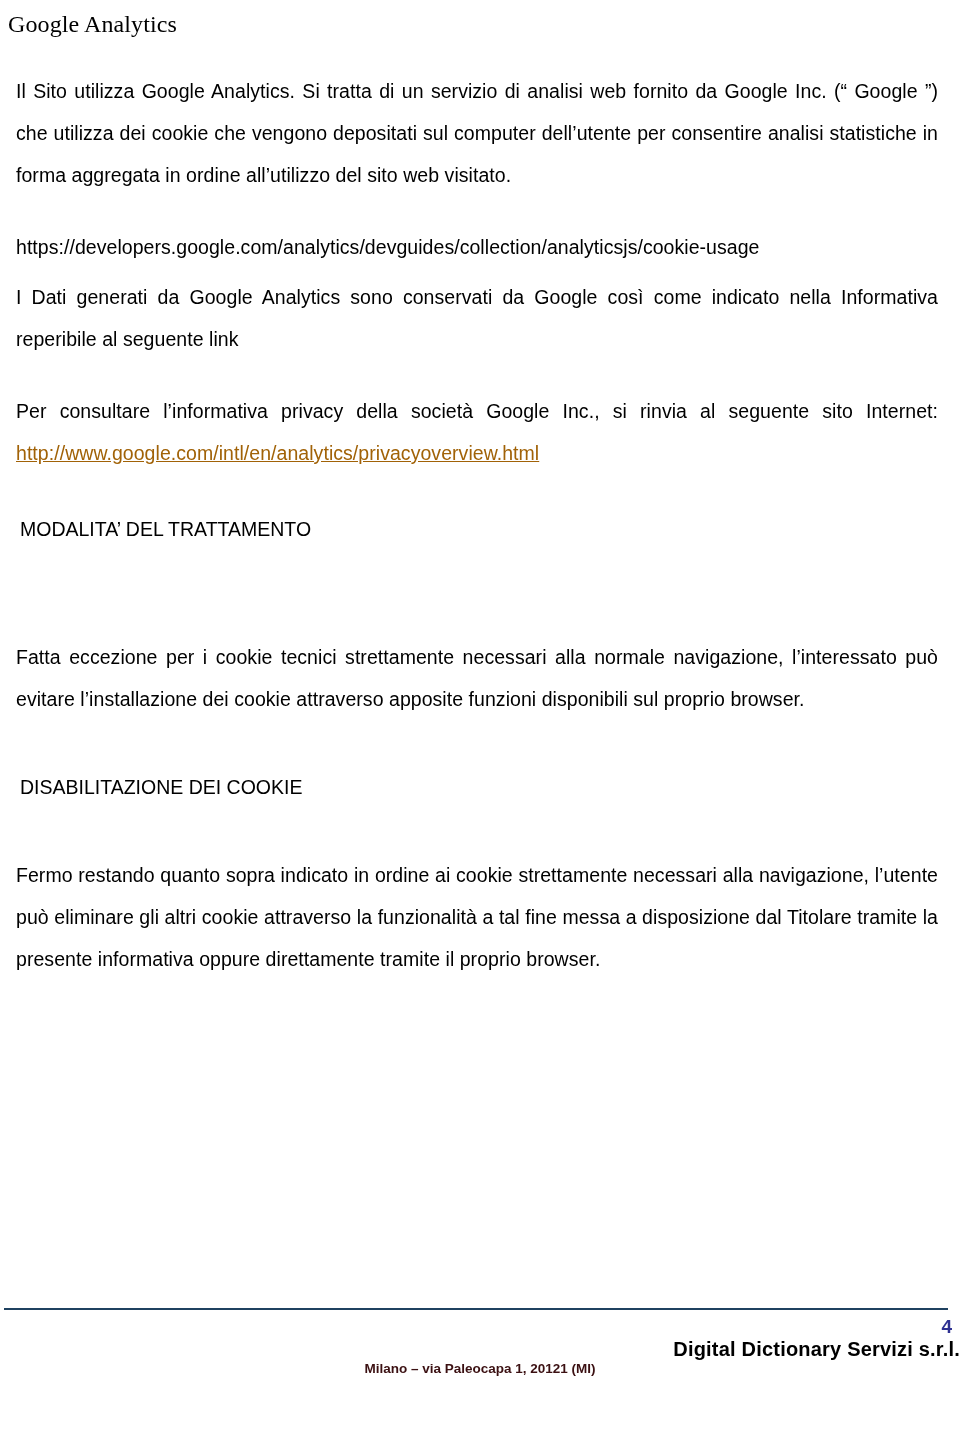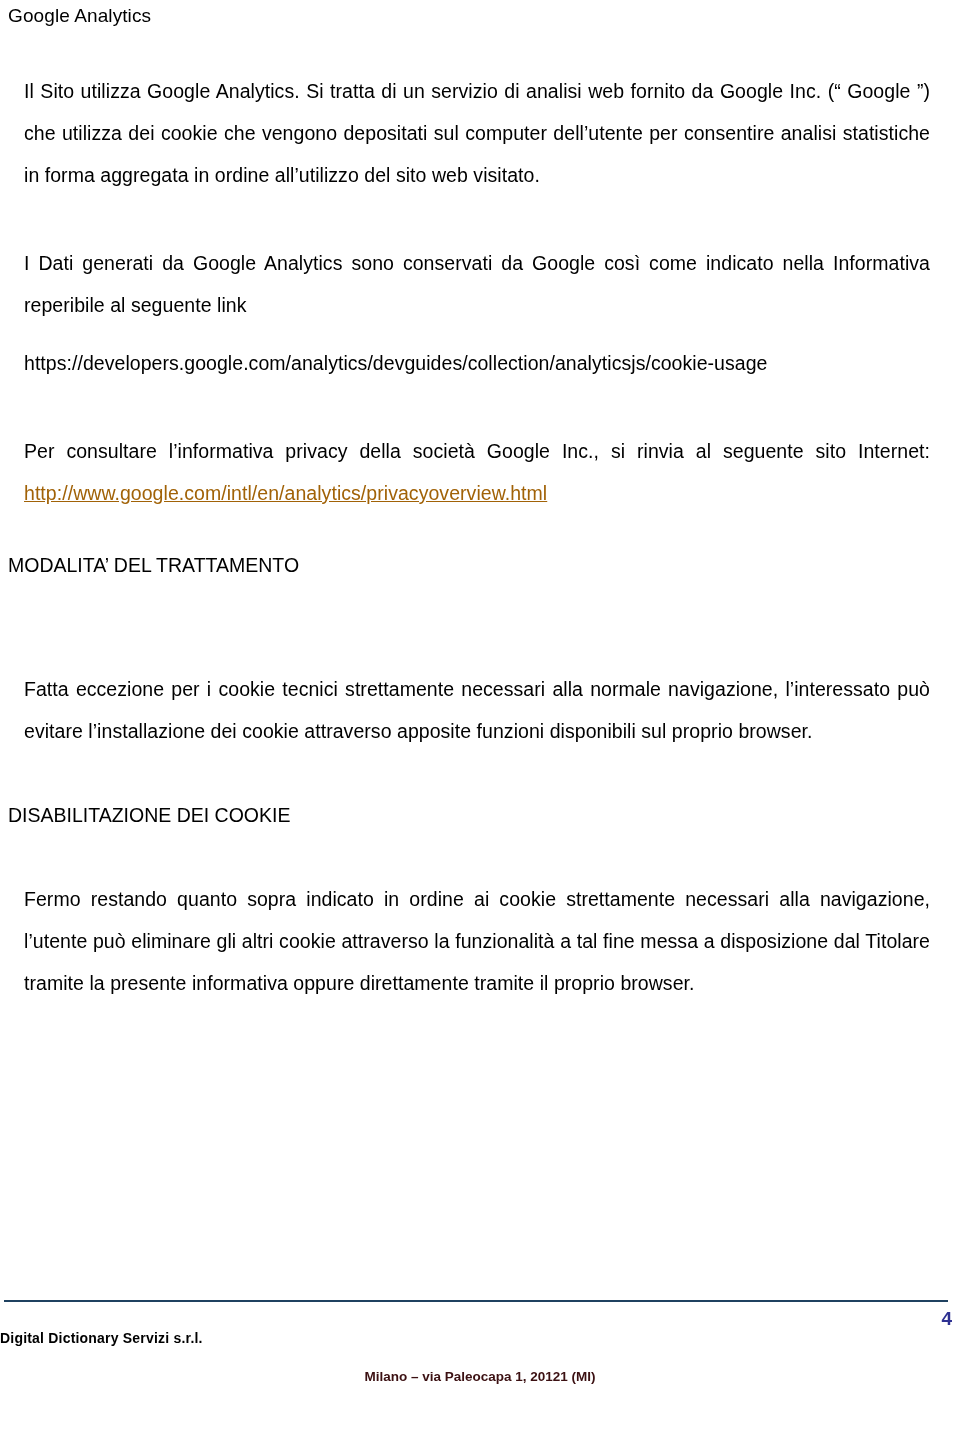--- a/index.html
+++ b/index.html
@@ -18,47 +18,48 @@
 
   .page {
     position: relative;
     width: 960px;
     height: 1451px;
     box-sizing: border-box;
     padding: 0 14px 0 8px;
   }
 
   .doc-title {
-    font-size: 19px;
+    font-size: 24px;
     line-height: 24px;
-    margin: 4px 0 0 0;
+    margin: 12px 0 0 0;
     font-weight: 400;
     letter-spacing: 0.1px;
     white-space: pre-wrap;
+    font-family: Liberation Serif, serif;
   }
 
   .para {
     font-size: 19.5px;
     line-height: 42px;
     text-align: justify;
     text-justify: inter-word;
-    margin: 16px;
+    margin: 8px;
     white-space: pre-wrap;
     letter-spacing: 0.05px;
   }
 
   .para.left {
     text-align: left;
   }
 
   .heading {
     font-size: 19.5px;
     line-height: 42px;
     font-weight: 400;
-    margin: 0;
+    margin: 12px;
     text-align: left;
     white-space: pre-wrap;
   }
 
   .spacer-sm { height: 14px; }
   .spacer-md { height: 26px; }
 
   a.doclink,
   .doclink {
     color: #a16207;
@@ -88,29 +89,29 @@
     font-size: 19px;
     font-weight: bold;
     color: #2E3192;
     line-height: 22px;
   }
   .footer-company {
     position: absolute;
     top: 30px;
     left: 0;
     width: 960px;
-    text-align: left;
-    font-size: 14px;
+    text-align: right;
+    font-size: 20px;
     font-weight: bold;
     color: #000000;
     letter-spacing: 0.2px;
   }
   .footer-addr {
     position: absolute;
-    top: 68px;
+    top: 52px;
     left: 0;
     width: 960px;
     text-align: center;
     font-size: 13.5px;
     font-weight: bold;
     color: #3B1012;
     line-height: 17px;
   }
   .footer-addr div { white-space: pre-wrap; }
 </style>
@@ -120,23 +121,23 @@
 <div class="page">
 
   <h1 class="doc-title">Google Analytics</h1>
 
   <div class="spacer-md"></div>
 
   <p class="para">Il Sito utilizza Google Analytics. Si tratta di un servizio di analisi web fornito da Google Inc. (“ Google ”) che utilizza dei cookie che vengono depositati sul computer dell’utente per consentire analisi statistiche in forma aggregata in ordine all’utilizzo del sito web visitato.</p>
 
   <div class="spacer-sm"></div>
 
+  <p class="para left">https://developers.google.com/analytics/devguides/collection/analyticsjs/cookie-usage</p>
+
   <p class="para">I Dati generati da Google Analytics sono conservati da Google così come indicato nella Informativa reperibile al seguente link</p>
-
-  <p class="para left">https://developers.google.com/analytics/devguides/collection/analyticsjs/cookie-usage</p>
 
   <div class="spacer-sm"></div>
 
   <p class="para"><span>Per consultare l’informativa privacy della società Google Inc., si rinvia al seguente sito Internet: </span><a href="#" class="doclink">http://www.google.com/intl/en/analytics/privacyoverview.html</a></p>
 
   <div class="spacer-sm"></div>
 
   <h2 class="heading">MODALITA’ DEL TRATTAMENTO</h2>
 
   <div class="spacer-sm"></div>

